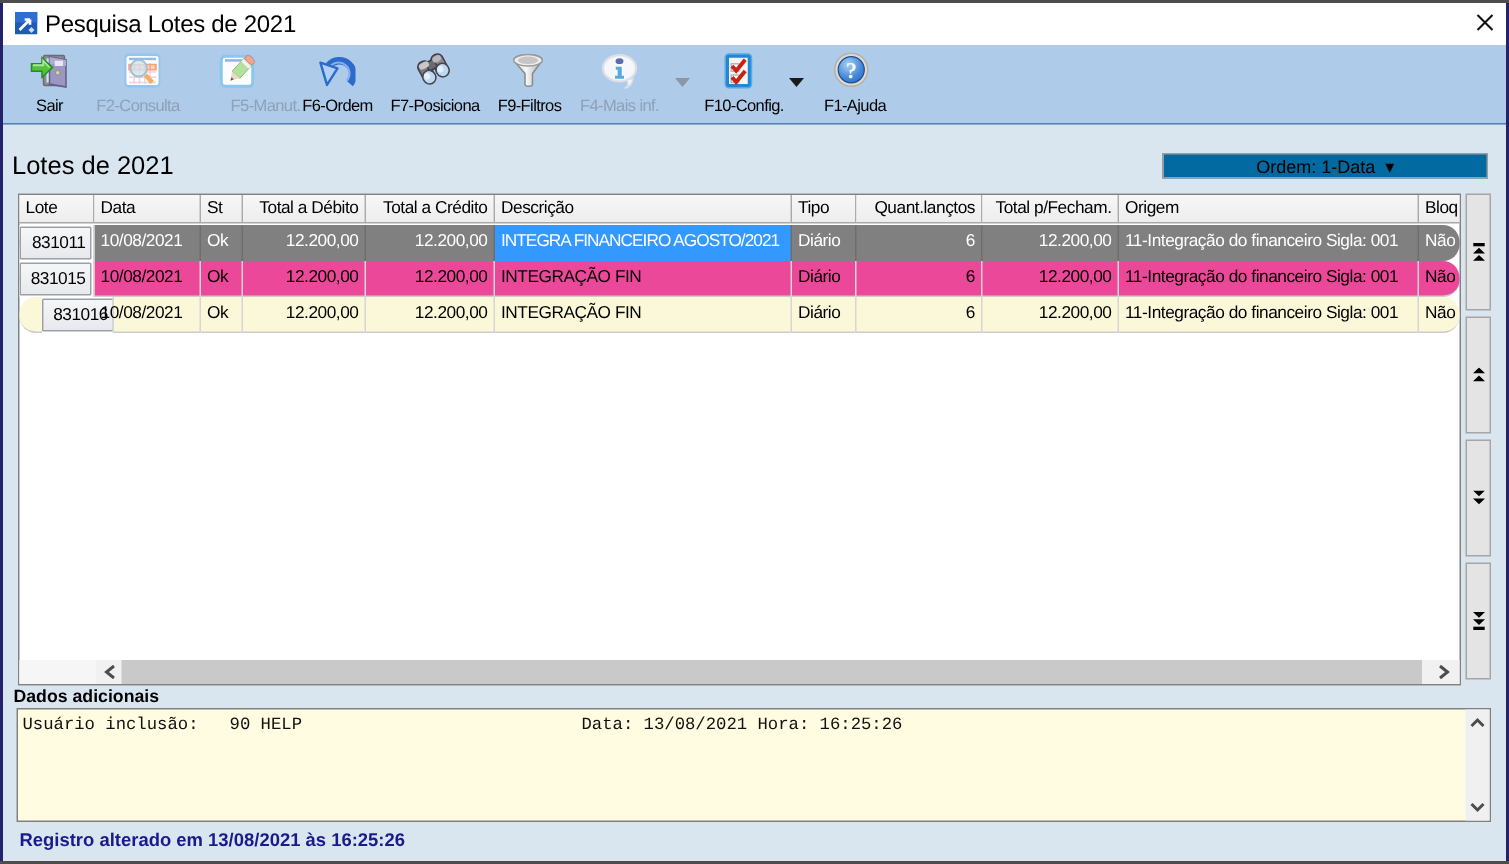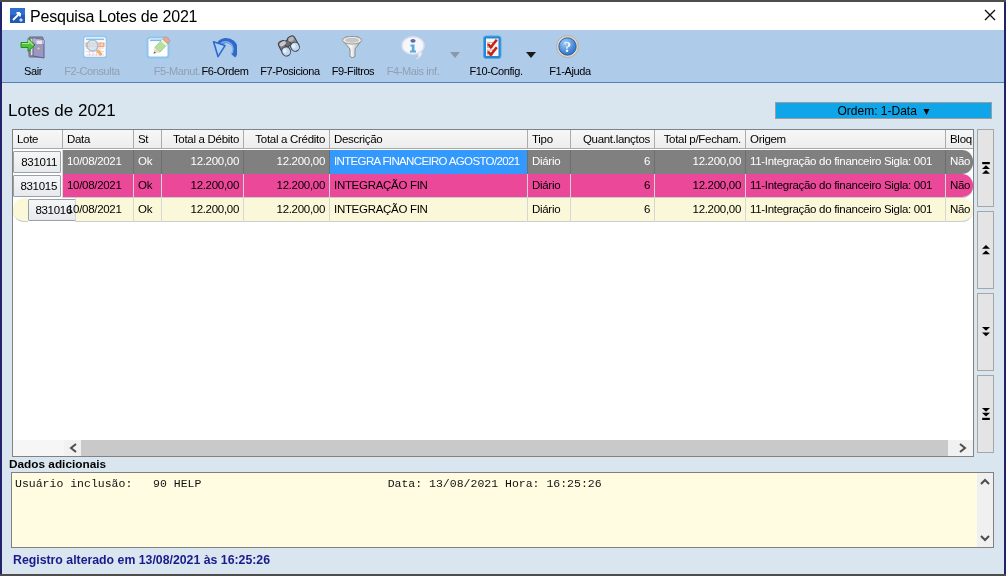--- a/index.html
+++ b/index.html
@@ -13,21 +13,21 @@
 
 #titlebar { position:absolute; left:2px; top:2px; width:1002px; height:28px; background:#ffffff; }
 #titletext { position:absolute; left:28px; top:6px; font-size:16px; letter-spacing:-0.2px; color:#000; }
 
 #toolbar { position:absolute; left:2px; top:30px; width:1002px; height:53px; background:#aecbe9; border-bottom:1px solid #5580b0; }
 .tlbl { position:absolute; top:35px; font-size:11px; letter-spacing:-0.4px; color:#000; white-space:nowrap; transform:translateX(-50%); }
 .tlbl.dis { color:#90a0b5;text-align:right; }
 .ticon { position:absolute; top:5px; transform:translateX(-50%); }
 
 #heading { position:absolute; left:8px; top:101px; font-size:17px; color:#000; }
-#ordembtn { position:absolute; left:775px; top:102px; width:217px; height:17px; background:#0ea5e9; border:1px solid #9d9d9d; font-size:12px; color:#000; text-align:center; line-height:17px; }
+#ordembtn { position:absolute; left:775px; top:102px; width:217px; height:17px; background:#0369a1; border:1px solid #9d9d9d; font-size:12px; color:#000; text-align:center; line-height:17px; }
 
 #tbl { position:absolute; left:12px; top:129px; width:962px; height:328px; background:#ffffff; border:1px solid #828282; }
 .hcell { position:absolute; top:0; height:19px; background:linear-gradient(#f7f7f8,#ededee); border-right:1px solid #ababab; border-bottom:1px solid #a8a8a8; font-size:11.5px; letter-spacing:-0.3px; color:#000; line-height:18px; white-space:nowrap; overflow:hidden; }
 .hl { padding-left:4px; } .hr { text-align:right; padding-right:4px; }
 .row { position:absolute; left:0; width:960px; height:24px;border-radius:11px; }
 .cell { position:absolute; top:0; height:24px; font-size:11.5px; letter-spacing:-0.3px; line-height:23px; white-space:nowrap; overflow:hidden; border-right:1px solid #d6d6d6; }
 .cl { padding-left:4px; } .cr { text-align:right; padding-right:4px; }
 .lotebtn { position:absolute; left:0px; width:48px; height:22px; top:1px; background:linear-gradient(#f5f6f8,#e7e9ec); border:1px solid #9aa0a8; border-radius:1px; font-size:11.5px; letter-spacing:-0.3px; color:#000; text-align:right; padding-right:3px; line-height:20px; }
 
 #hscroll { position:absolute; left:0px; top:310px; width:960px; height:16px; background:#f1f1f1; }

